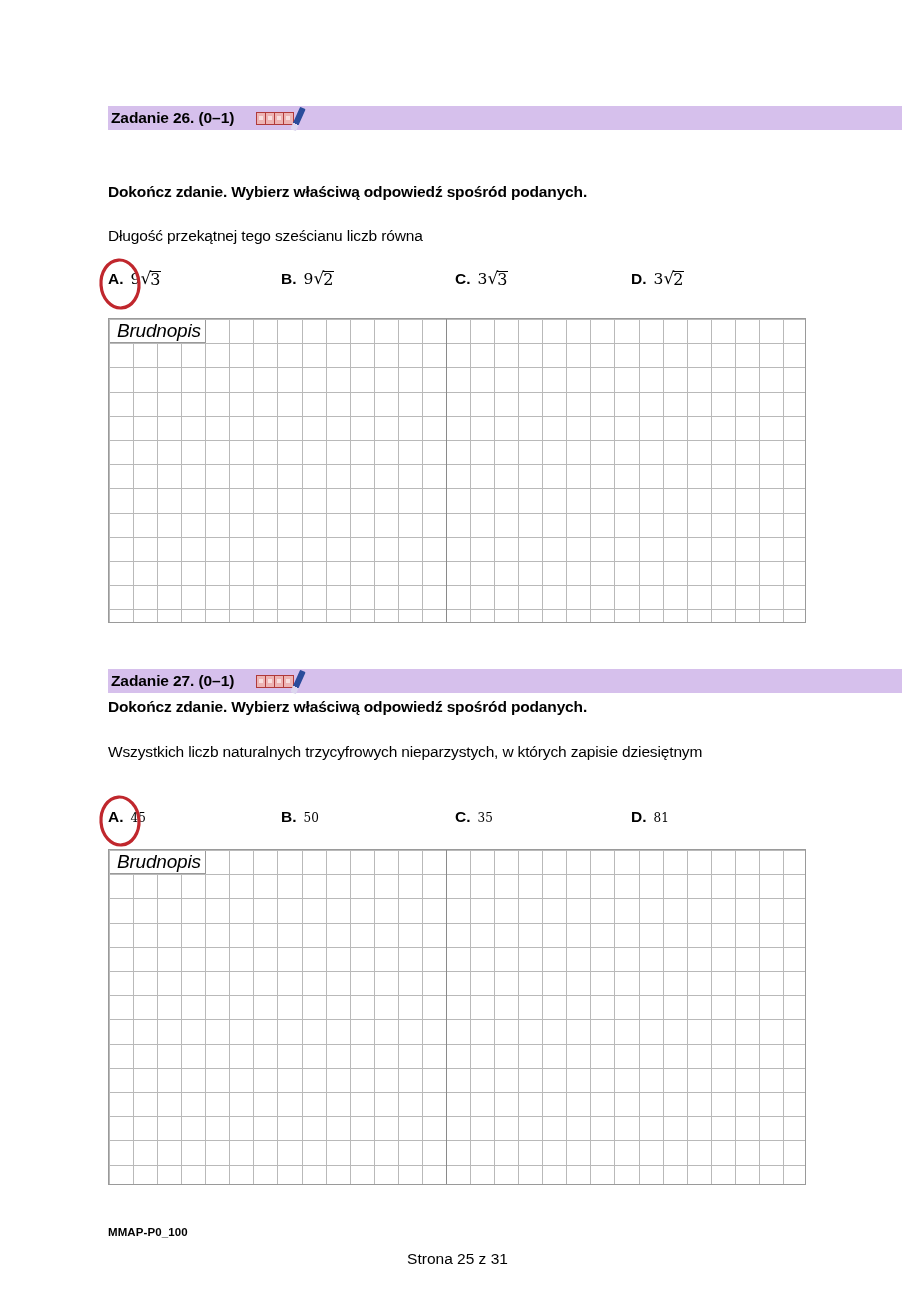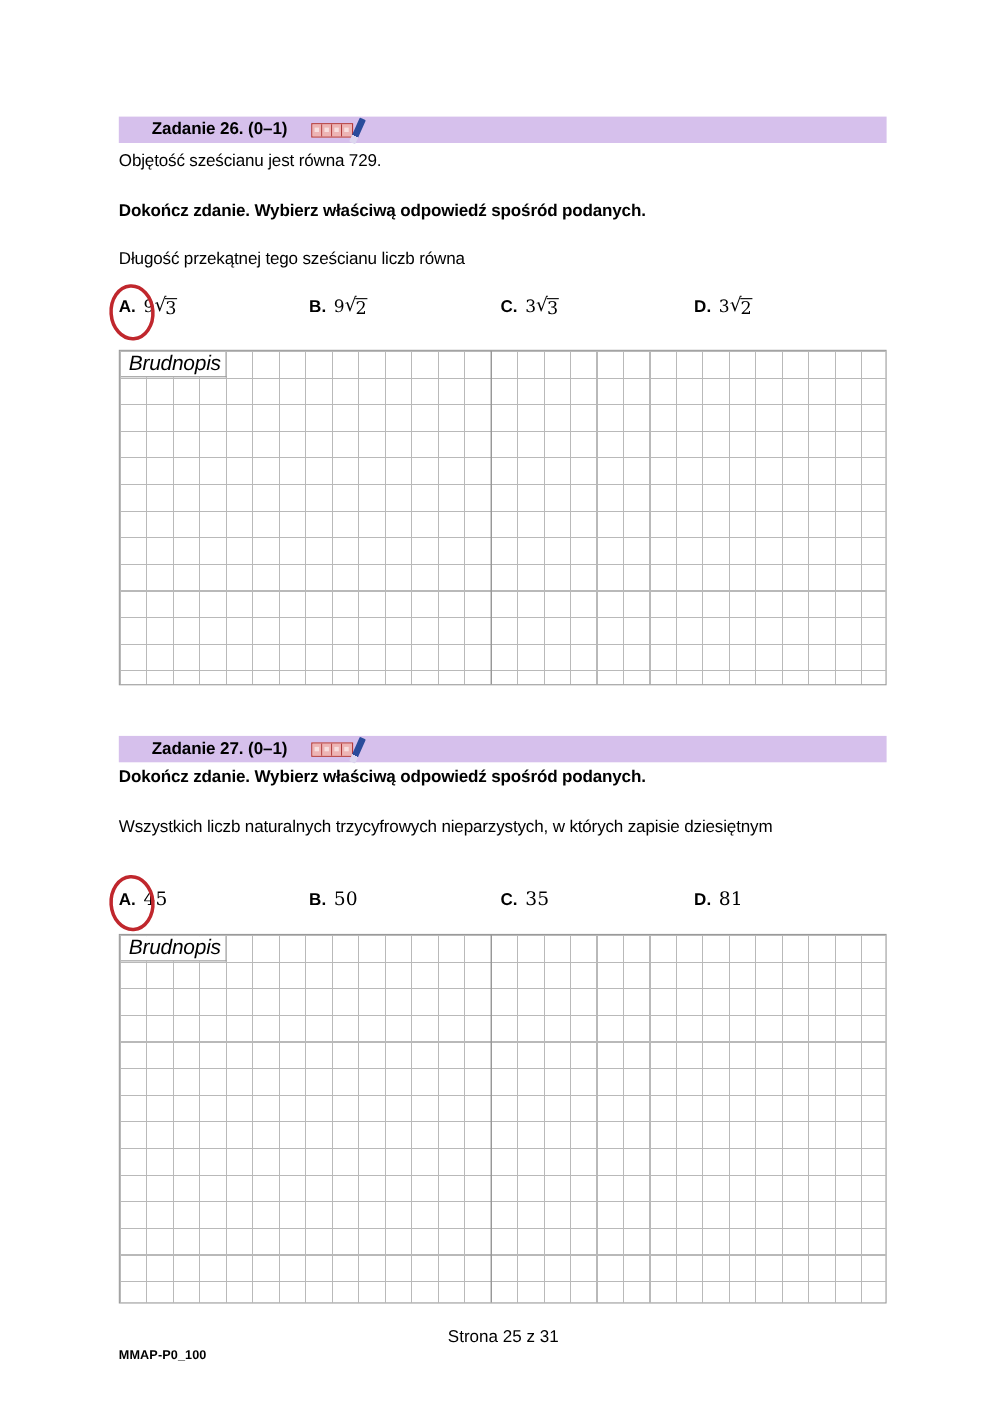--- a/index.html
+++ b/index.html
@@ -18,26 +18,25 @@
     position: absolute;
     left: 0; top: 0;
     width: 915px;
     height: 1293px;
   }
 
   
   .task-bar {
     position: absolute;
     left: 108px;
-    width: 698px;
+    width: 794px;
     height: 24px;
     background: #d6c0ec;
     display: flex;
     align-items: center;
-    padding-left: 27px;
   }
   .task-bar-title {
     font-size: 15.5px;
     font-weight: bold;
     letter-spacing: -0.1px;
     padding-left: 3px;
     white-space: nowrap;
   }
 
   
@@ -97,21 +96,21 @@
   
   .answers { position: absolute; left: 0; width: 915px; height: 34px; }
   .ans {
     position: absolute;
     font-size: 15.5px;
     white-space: nowrap;
     display: flex;
     align-items: baseline;
   }
   .ans .lbl { font-weight: bold; margin-right: 7px; }
-  .ans .val { font-family: "DejaVu Serif", serif; font-size: 17px; }
+  .ans .val { font-family: "DejaVu Serif", serif; font-size: 12px; }
 
   
   .sq { display: inline-flex; align-items: flex-start; font-family: "DejaVu Serif", serif; }
   .sq .rad { font-size: 17px; line-height: 1; position: relative; top: 0px; }
   .sq .under {
     border-top: 1.1px solid #000;
     padding: 0 1px 0 0;
     margin-left: -1px;
     line-height: 1;
     font-size: 16px;
@@ -187,21 +186,20 @@
       <div class="boxes">
         <div class="bx"></div>
         <div class="bx"></div>
         <div class="bx"></div>
         <div class="bx"></div>
       </div>
       <div class="pen"></div>
     </div>
   </div>
 
-  <div class="body-text" style="top:136px;">Objętość sześcianu jest równa  729.</div>
 
   <div class="body-text bold" style="top:181px;">Dokończ zdanie. Wybierz właściwą odpowiedź spośród podanych.</div>
 
   <div class="body-text" style="top:225px;">Długość przekątnej tego sześcianu liczb równa</div>
 
   <div class="answers" style="top:270px;">
     <div class="ans" style="left:108px;">
       <span class="lbl">A.</span>
       <span class="sq">
           <span class="co">9</span>
@@ -286,16 +284,16 @@
     <ellipse cx="26" cy="28" rx="19" ry="24" fill="none" stroke="#c0272d" stroke-width="3.2" transform="rotate(-4 26 28)"></ellipse>
   </svg>
 
   <div class="grid-wrap" style="top:849px; height:336px;">
     <div class="grid-heavy" style="left:337px;"></div>
     <div class="brudnopis-cell">
       <span>Brudnopis</span>
     </div>
   </div>
 
-  <div class="footer-page" style="top:1207px;">Strona 25 z 31</div>
+  <div class="footer-page" style="top:1250px;">Strona 25 z 31</div>
   <div class="footer-code" style="left:108px; top:1226px;">MMAP-P0_100</div>
 
 </div>
 
 </body></html>

